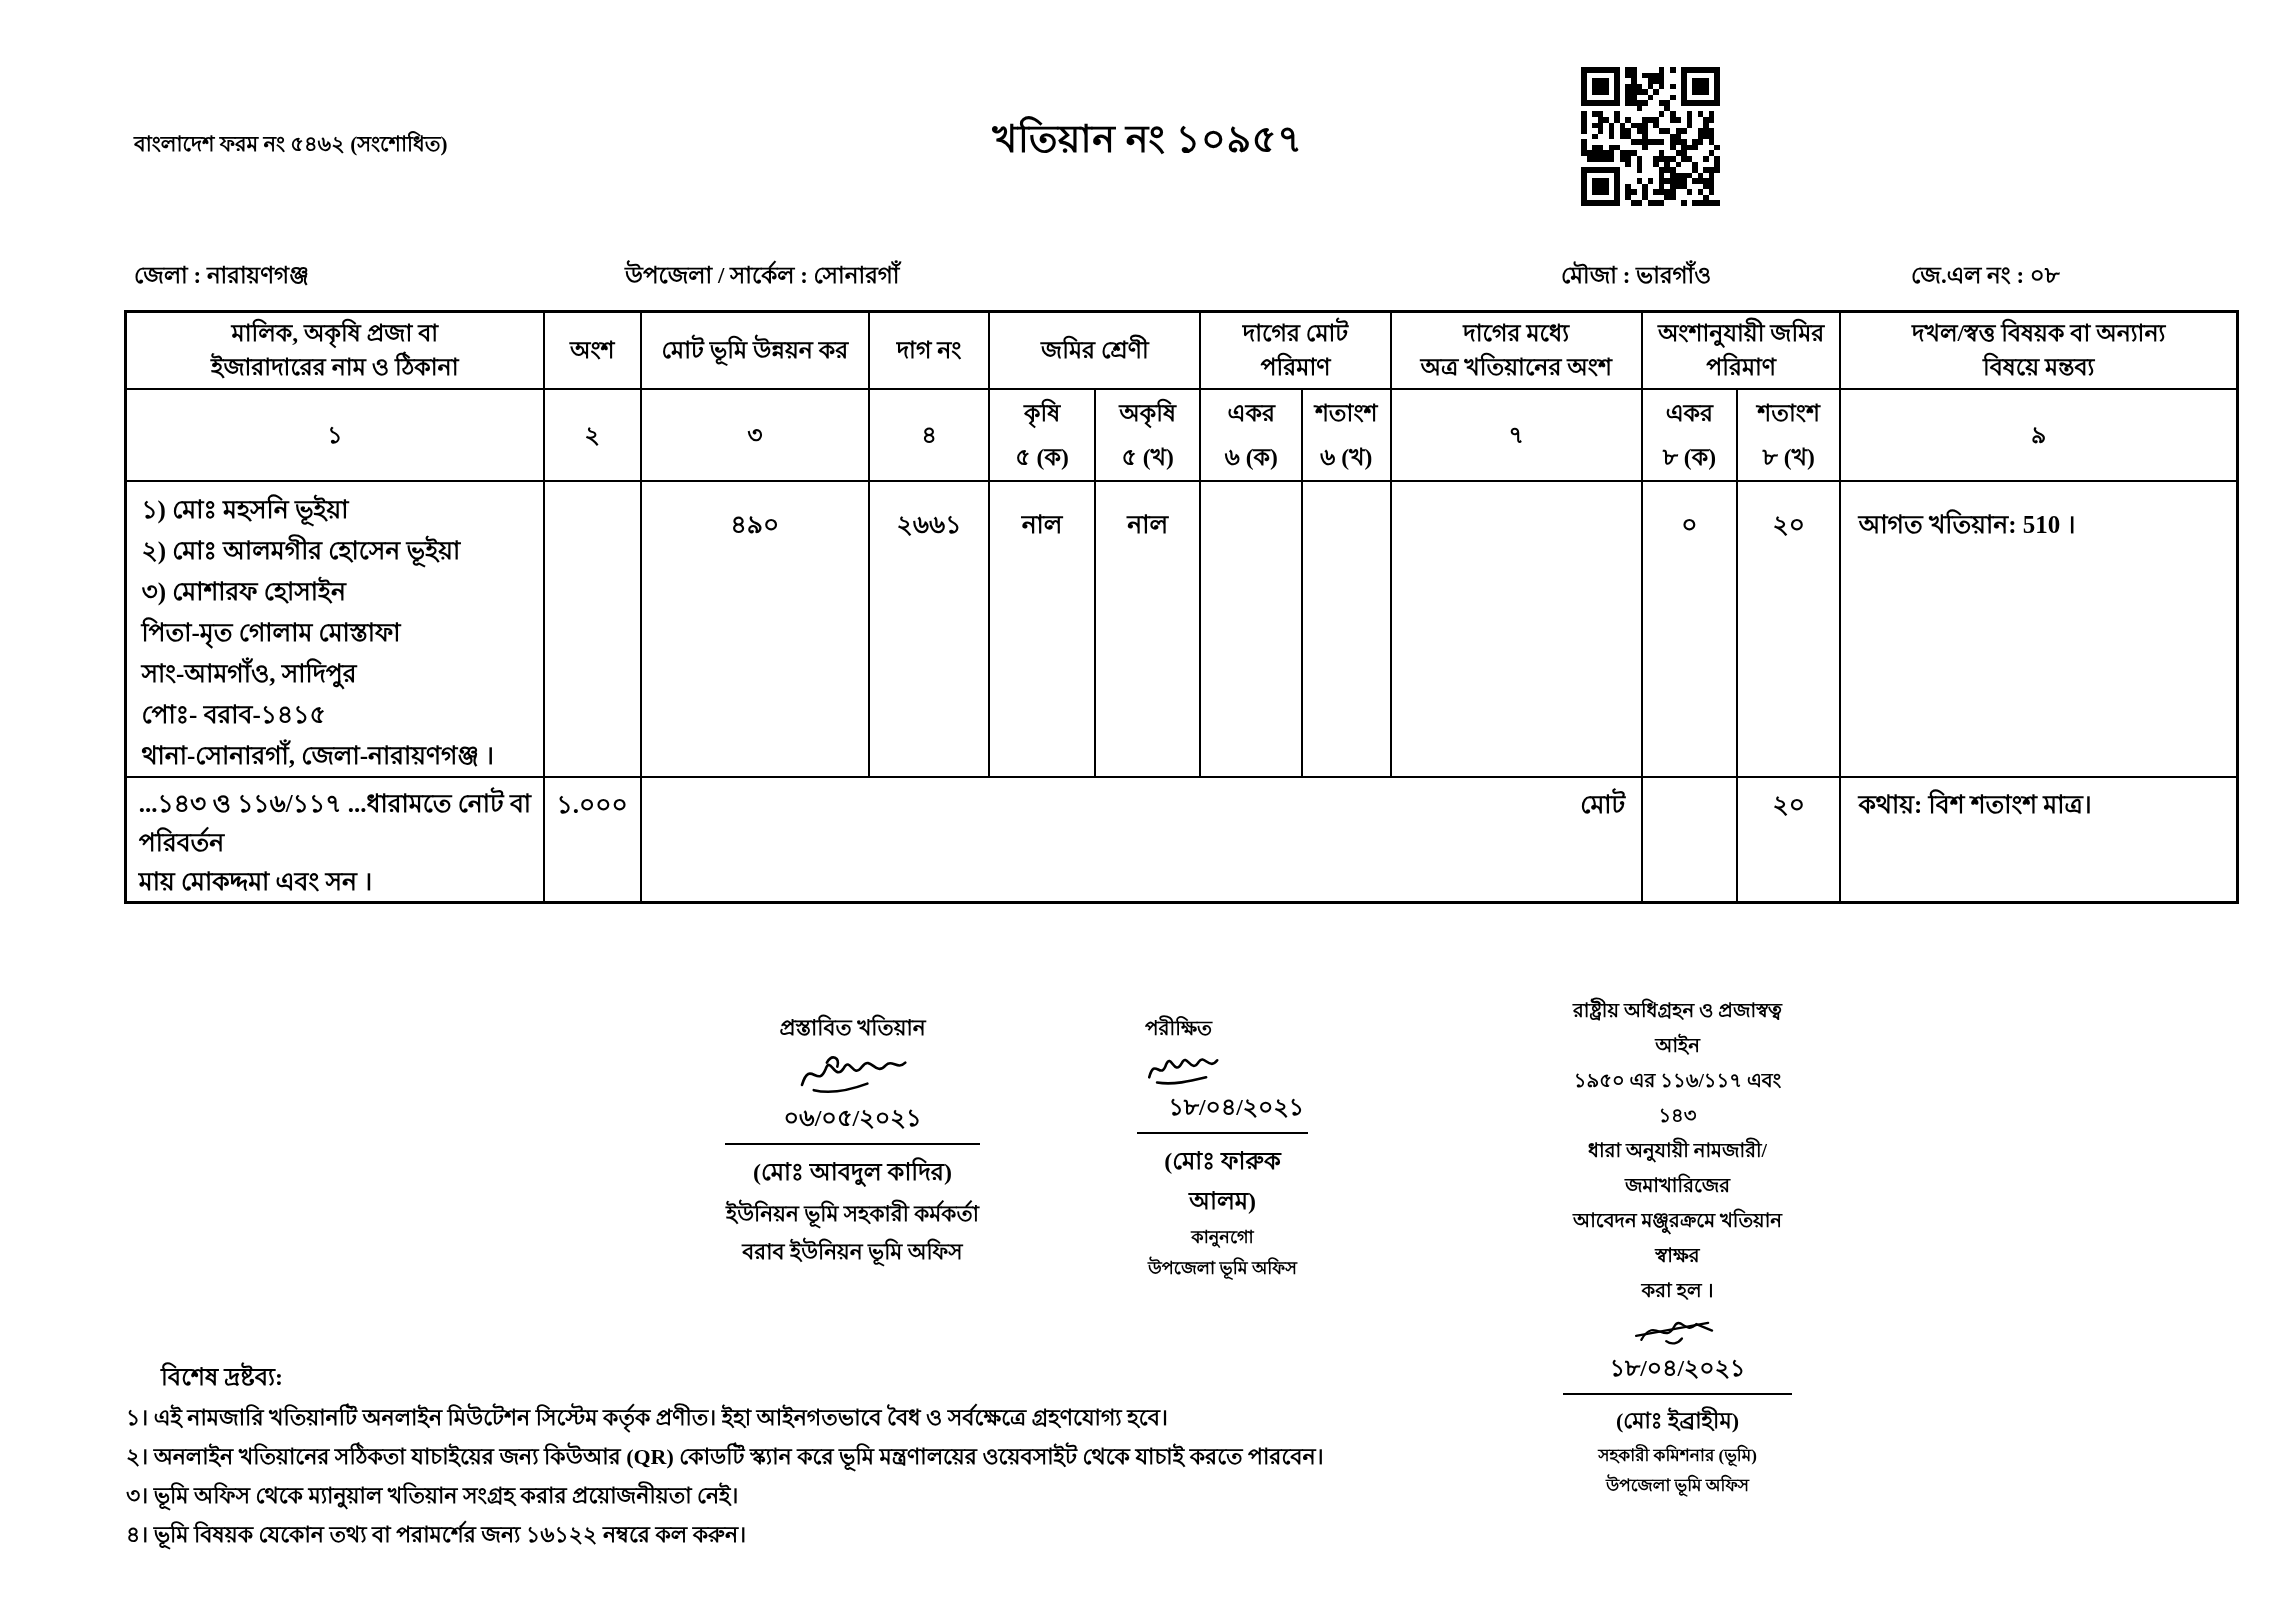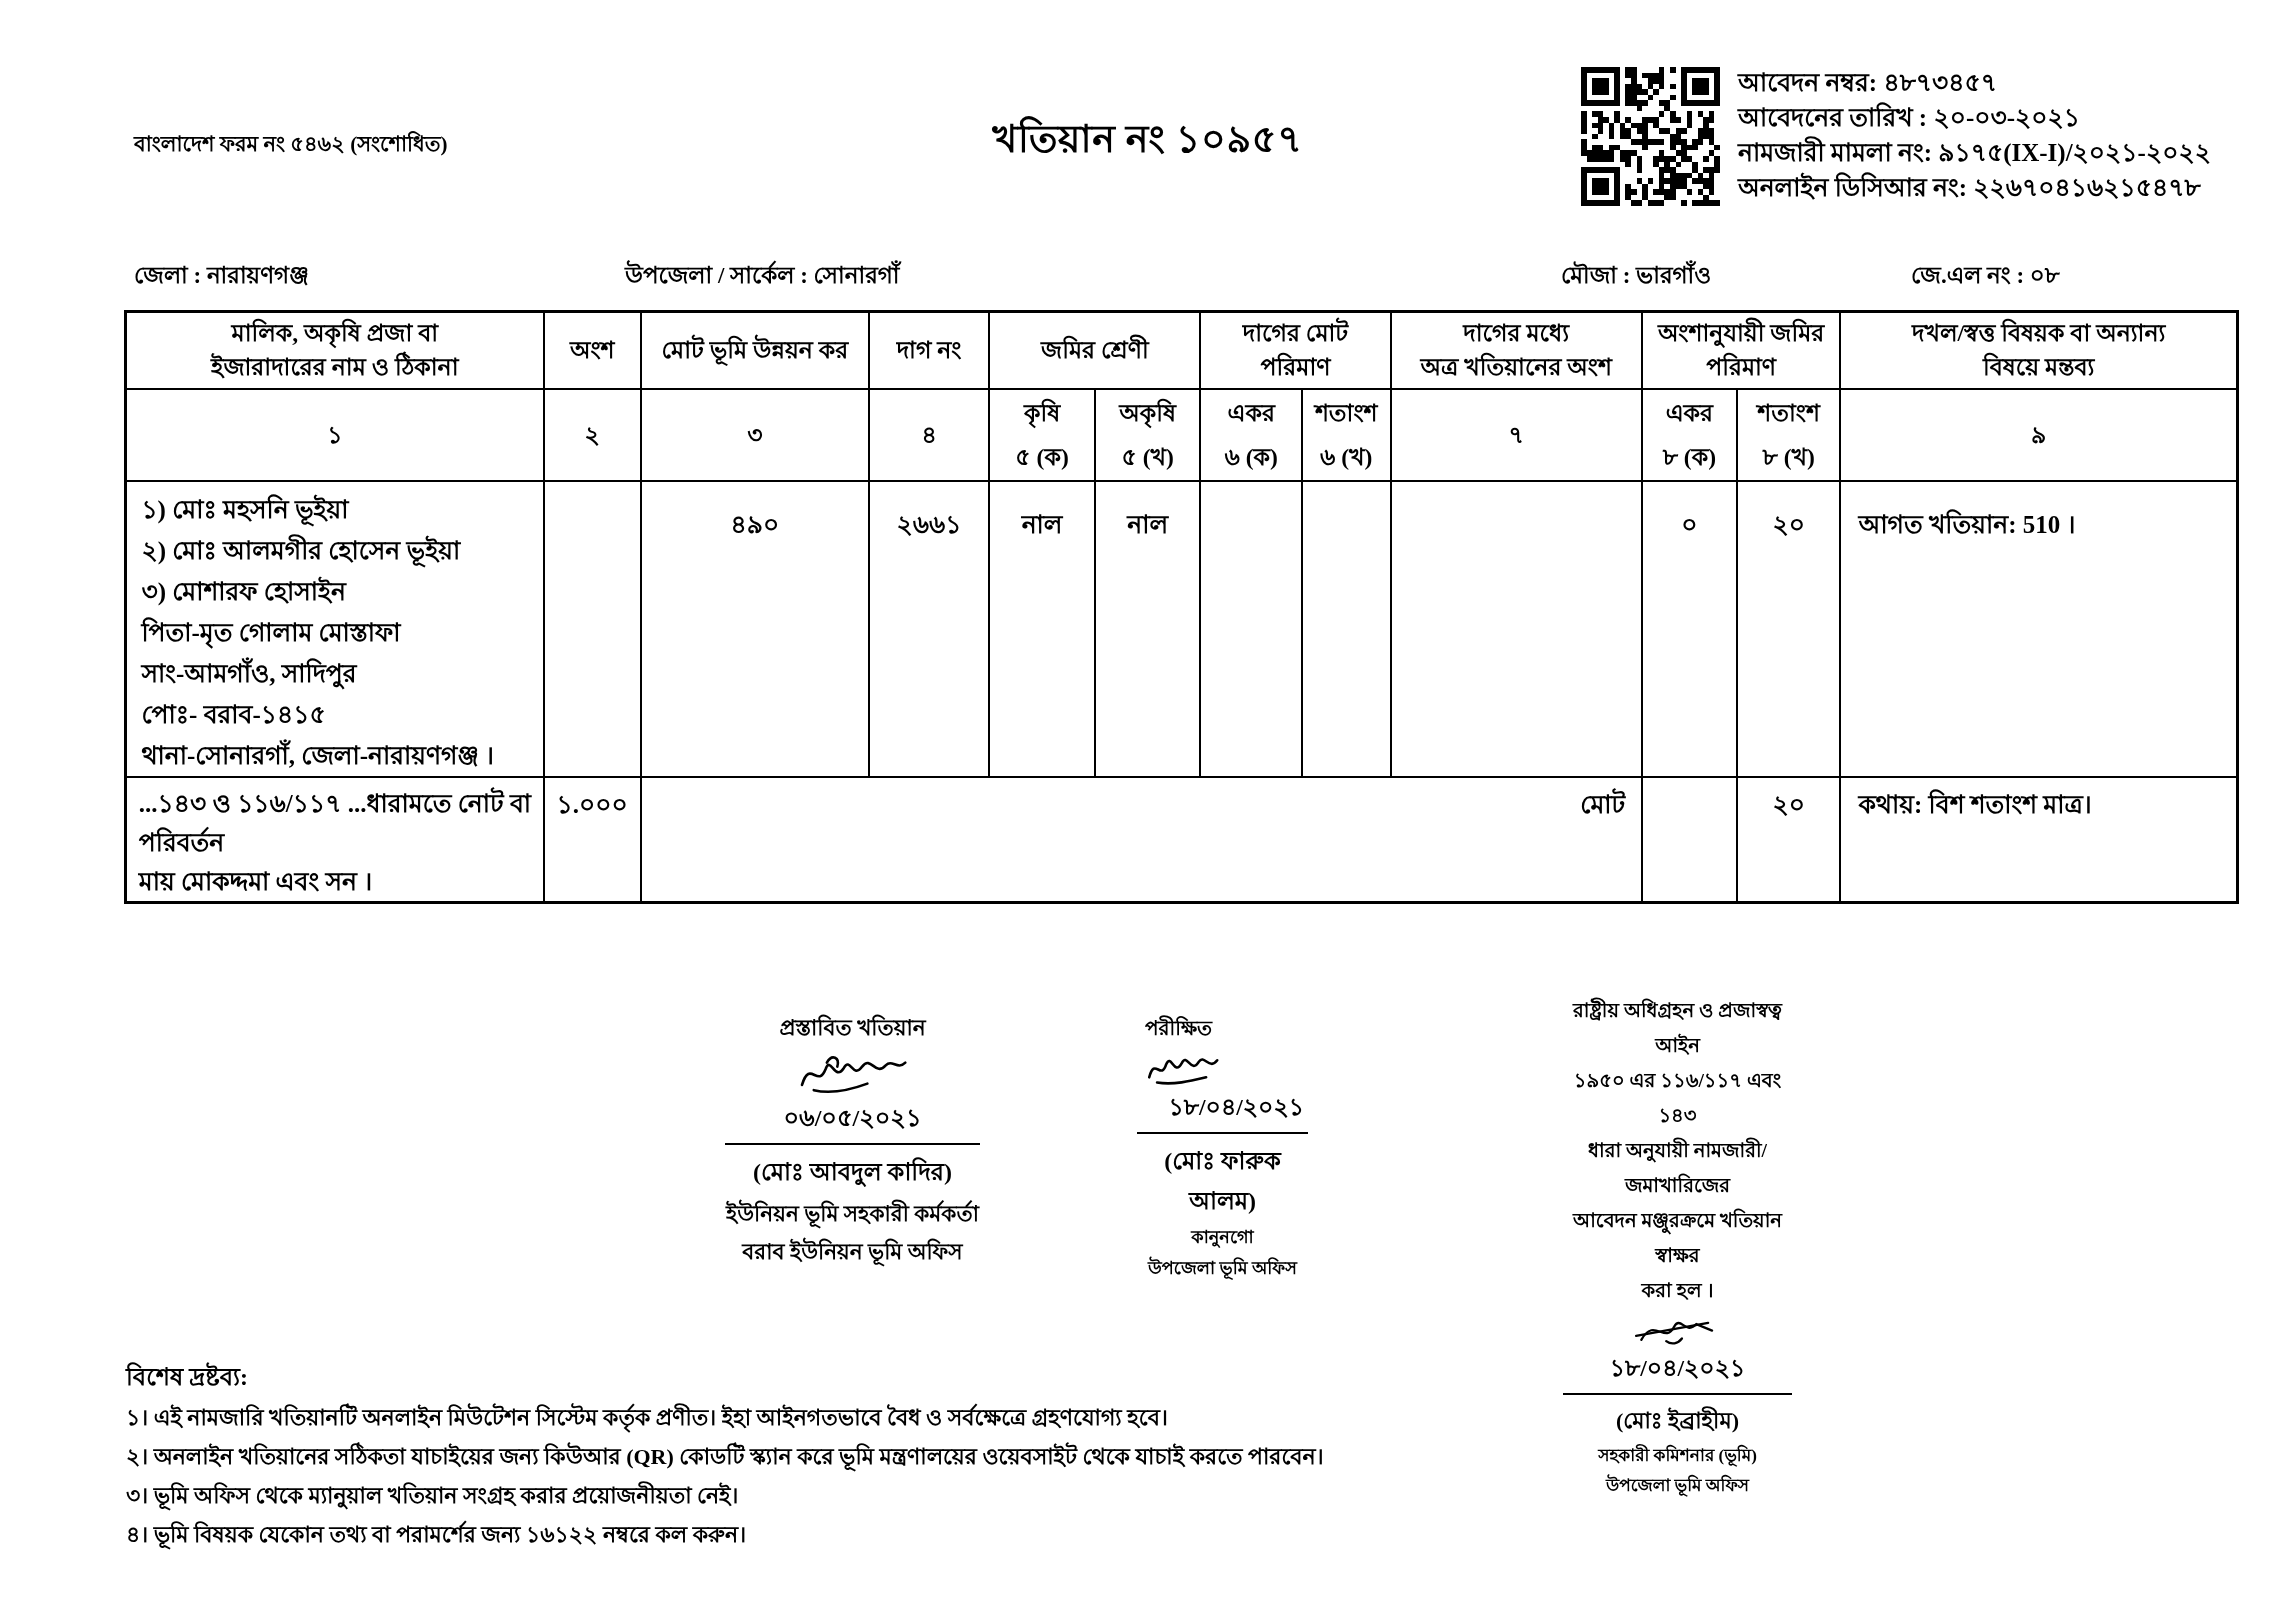--- a/index.html
+++ b/index.html
@@ -66,21 +66,21 @@
   .b2 .sig-date { text-align:right; padding-right:3.9px; font-size:23.6px; }
   .b2 .sig-role, .b2 .sig-office { font-size:17.7px; margin-top:2px; }
   .b3 { left:1563px; top:993px; width:229px; }
   .b3 .sig-title { font-size:19.6px; line-height:35px; }
   .b3 .sig-date { font-size:23.6px; }
   .b3 .sig-name { font-size:22px; }
   .b3 .sig-role, .b3 .sig-office { font-size:17px; margin-top:2px; }
 
   
   .notes { position:absolute; left:126px; top:1358px; width:1701px; }
-  .notes-heading { font-size:24px; }
+  .notes-heading { font-size:24px;margin-left:35px; }
   .note-item { font-size:22px; margin-top:2px; }
 </style>
 </head>
 <body>
 
 <div class="page">
 
   <div class="form-no">বাংলাদেশ ফরম নং ৫৪৬২ (সংশোধিত)</div>
   <div class="page-title">খতিয়ান নং ১০৯৫৭</div>
 
@@ -309,26 +309,20 @@
           <rect x="14" y="24" width="1" height="1"></rect>
           <rect x="18" y="24" width="1" height="1"></rect>
           <rect x="20" y="24" width="1" height="1"></rect>
           <rect x="21" y="24" width="1" height="1"></rect>
           <rect x="22" y="24" width="1" height="1"></rect>
           <rect x="23" y="24" width="1" height="1"></rect>
           <rect x="24" y="24" width="1" height="1"></rect>
         </g>
     </svg>
   </div>
-  <div class="qr-lines">
-    <div>আবেদন নম্বর: ৪৮৭৩৪৫৭</div>
-    <div>আবেদনের তারিখ : ২০-০৩-২০২১</div>
-    <div>নামজারী মামলা নং: ৯১৭৫(IX-I)/২০২১-২০২২</div>
-    <div>অনলাইন ডিসিআর নং: ২২৬৭০৪১৬২১৫৪৭৮</div>
-  </div>
 
   <div class="loc loc-district">জেলা : নারায়ণগঞ্জ</div>
   <div class="loc loc-upazila">উপজেলা / সার্কেল : সোনারগাঁ</div>
   <div class="loc loc-mouza">মৌজা : ভারগাঁও</div>
   <div class="loc loc-jl">জে.এল নং : ০৮</div>
 
   <table class="khatian">
     <colgroup>
       <col style="width:19.8%">
         <col style="width:4.6%">

